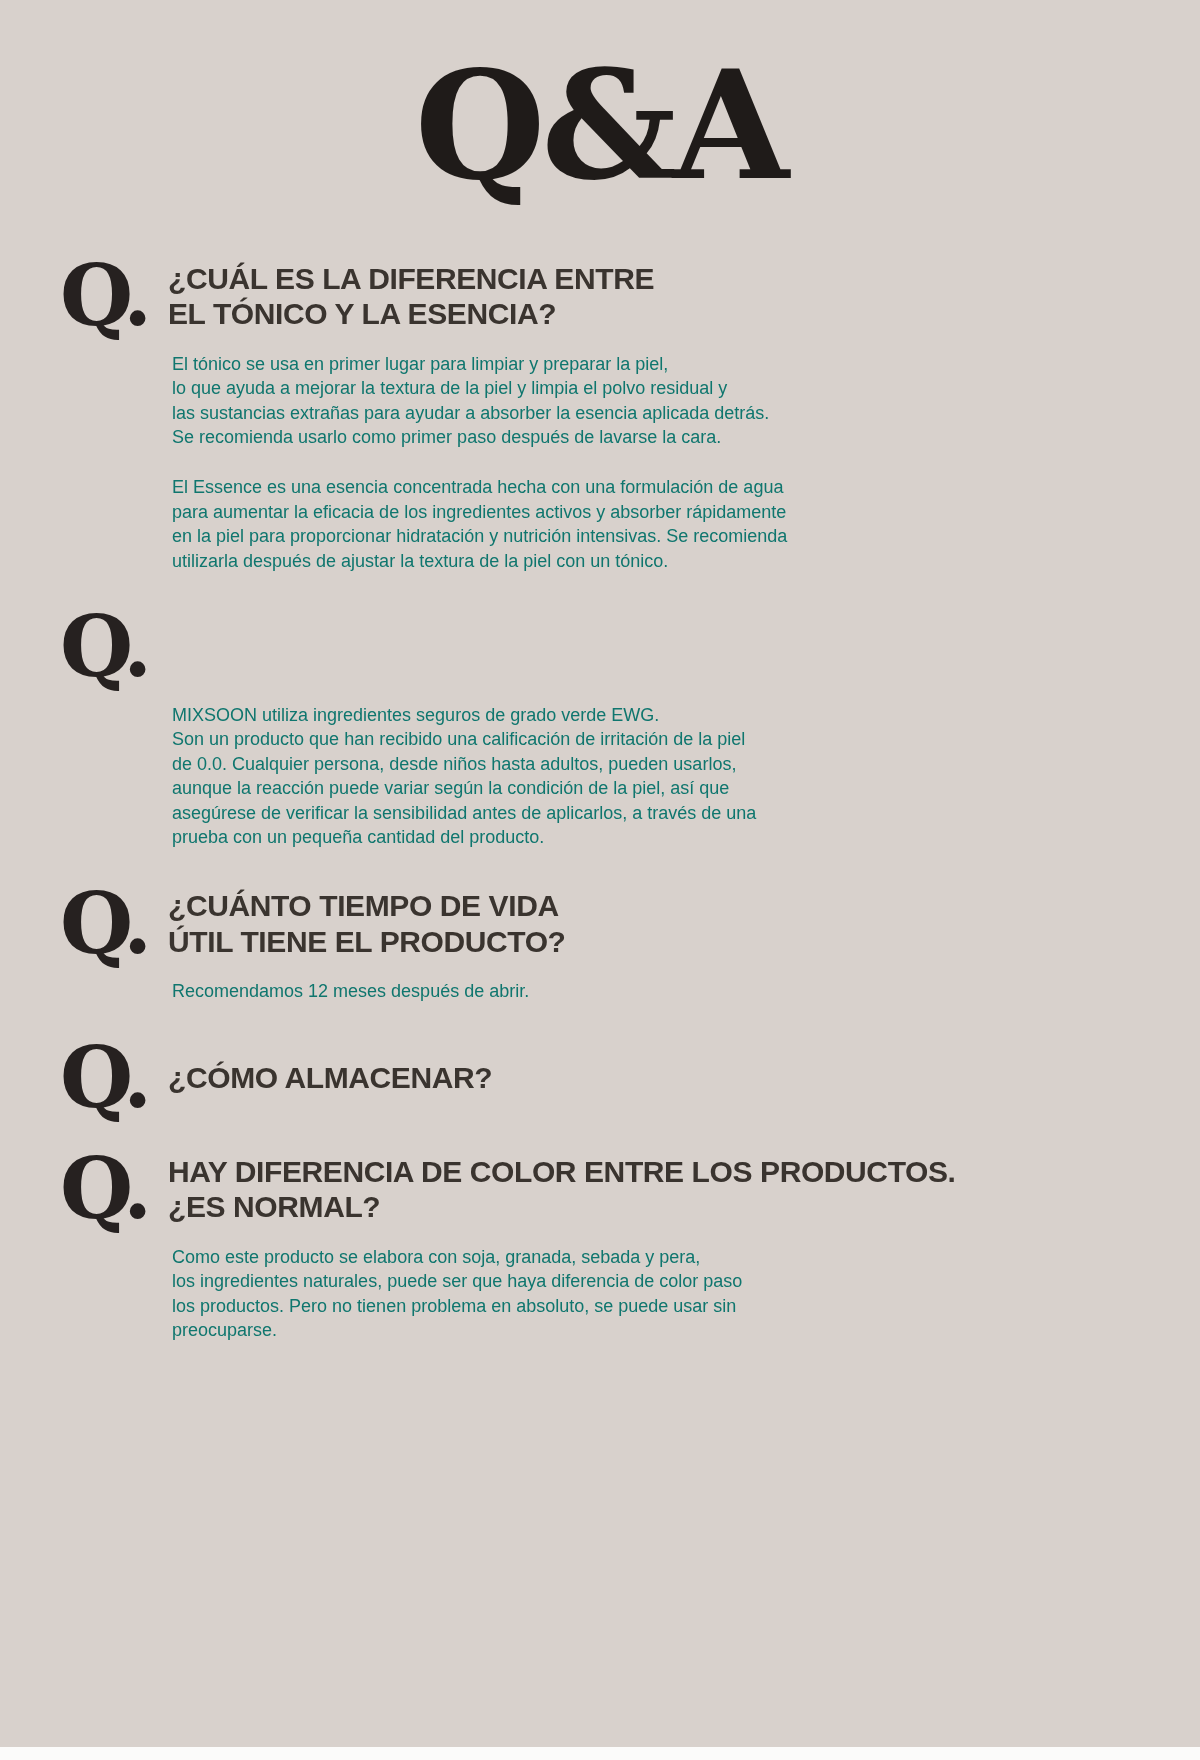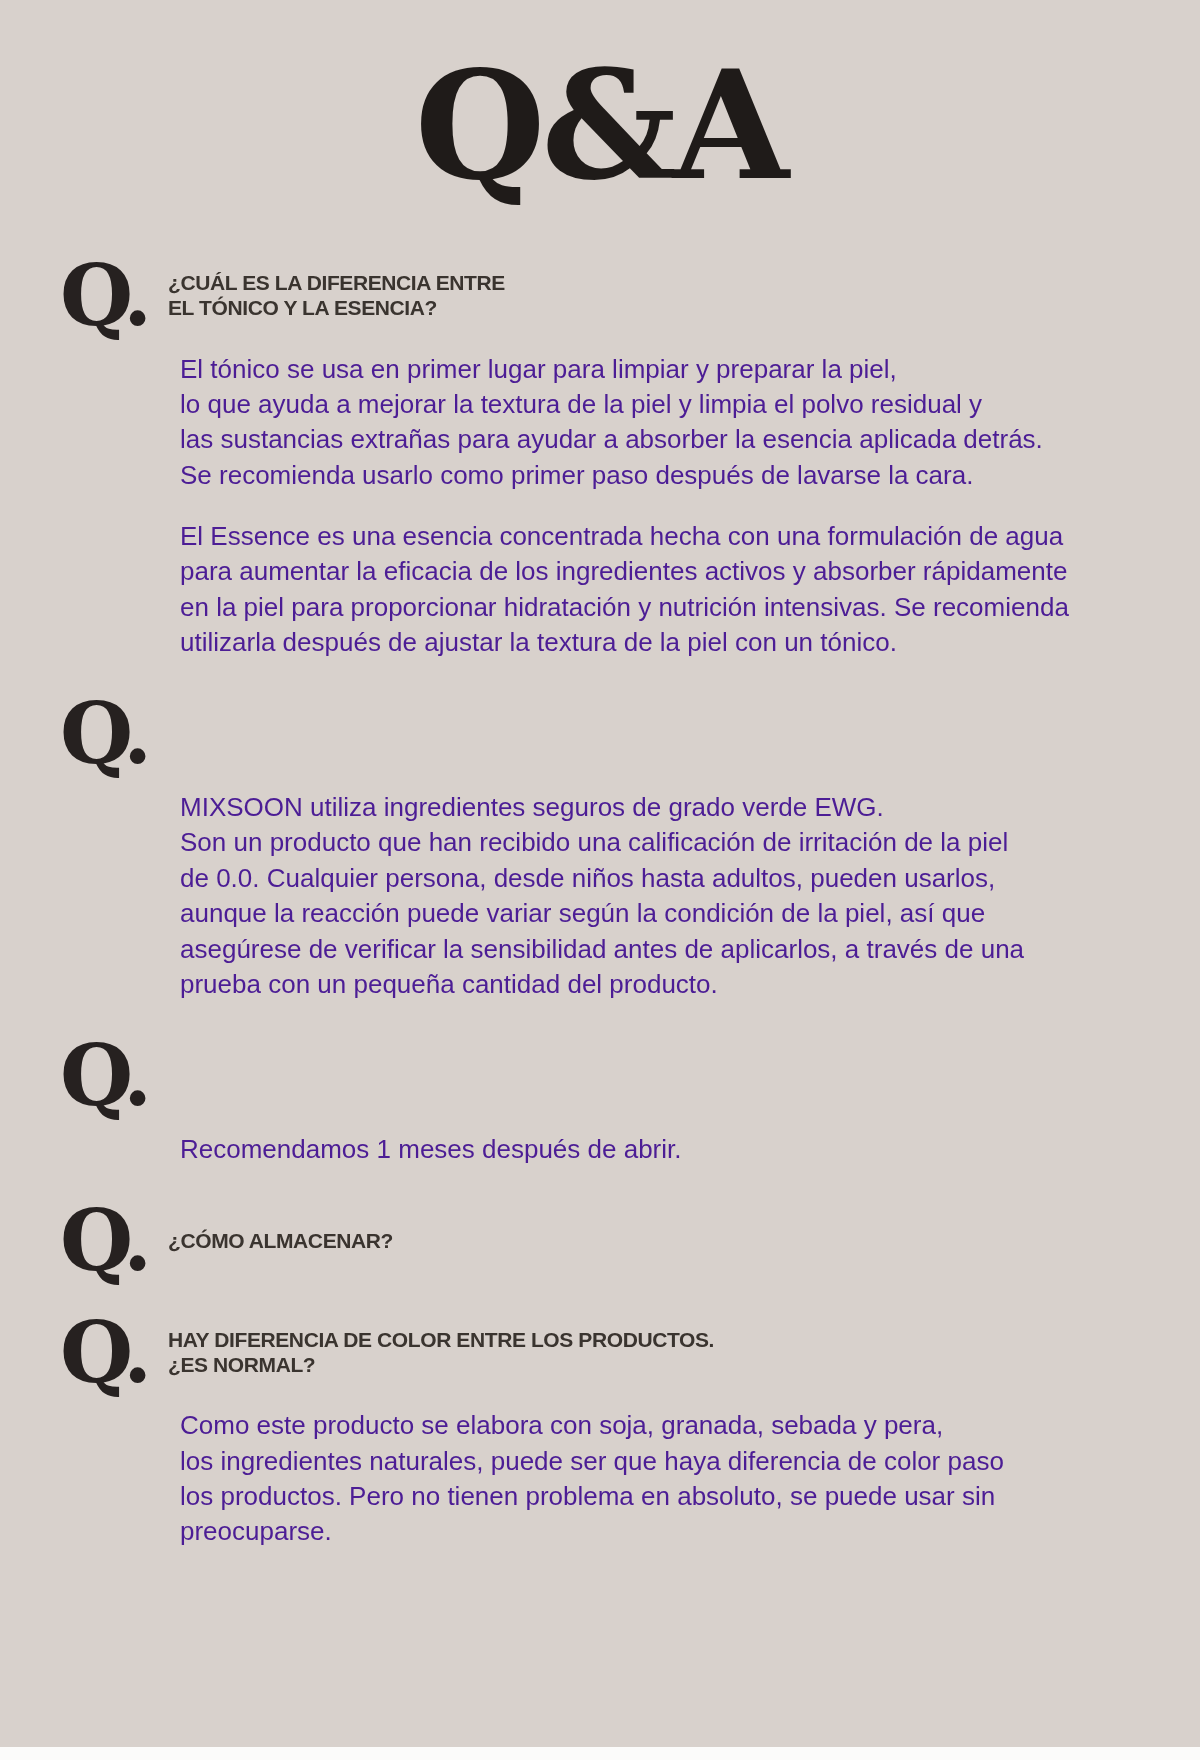--- a/index.html
+++ b/index.html
@@ -37,38 +37,38 @@
     font-family:"DejaVu Serif","Liberation Serif",serif;
     font-weight:bold;
     font-size:84px;
     line-height:0.9;
     color:#262120;
     letter-spacing:-6px;
     padding-left:2px;
     user-select:none;
   }
   .q-text{
-    font-size:21px;
+    font-size:30px;
     font-weight:bold;
     letter-spacing:-0.4px;
     line-height:1.17;
     color:#3a342f;
     white-space:pre-line;
     text-transform:uppercase;
   }
   .qa-answers{
     padding-left:110px;
     padding-top:18px;
   }
   .answer-paragraph{
-    font-size:26px;
+    font-size:18px;
     line-height:1.36;
-    color:#4c1d95;
+    color:#0f766e;
     white-space:pre-line;
-    margin:0 0 26px 12px;
+    margin:0 0 26px 4px;
   }
   .answer-paragraph:last-child{margin-bottom:0;}
   .bottom-strip{
     position:absolute;
     left:0;bottom:0;
     width:100%;height:13px;
     background:#fbfbfa;
   }
 </style>
 </head>
@@ -108,23 +108,25 @@
 de 0.0. Cualquier persona, desde niños hasta adultos, pueden usarlos,
 aunque la reacción puede variar según la condición de la piel, así que
 asegúrese de verificar la sensibilidad antes de aplicarlos, a través de una
 prueba con un pequeña cantidad del producto.</p>
       </div>
     </div>
 
     <div class="qa-block">
       <div class="qa-head">
         <div class="q-icon">Q.</div>
+        <div class="q-text">¿CUÁNTO TIEMPO DE VIDA
+ÚTIL TIENE EL PRODUCTO?</div>
       </div>
       <div class="qa-answers">
-        <p class="answer-paragraph">Recomendamos 1 meses después de abrir.</p>
+        <p class="answer-paragraph">Recomendamos 12 meses después de abrir.</p>
       </div>
     </div>
 
     <div class="qa-block">
       <div class="qa-head">
         <div class="q-icon">Q.</div>
         <div class="q-text">¿CÓMO ALMACENAR?</div>
       </div>
     </div>
 

